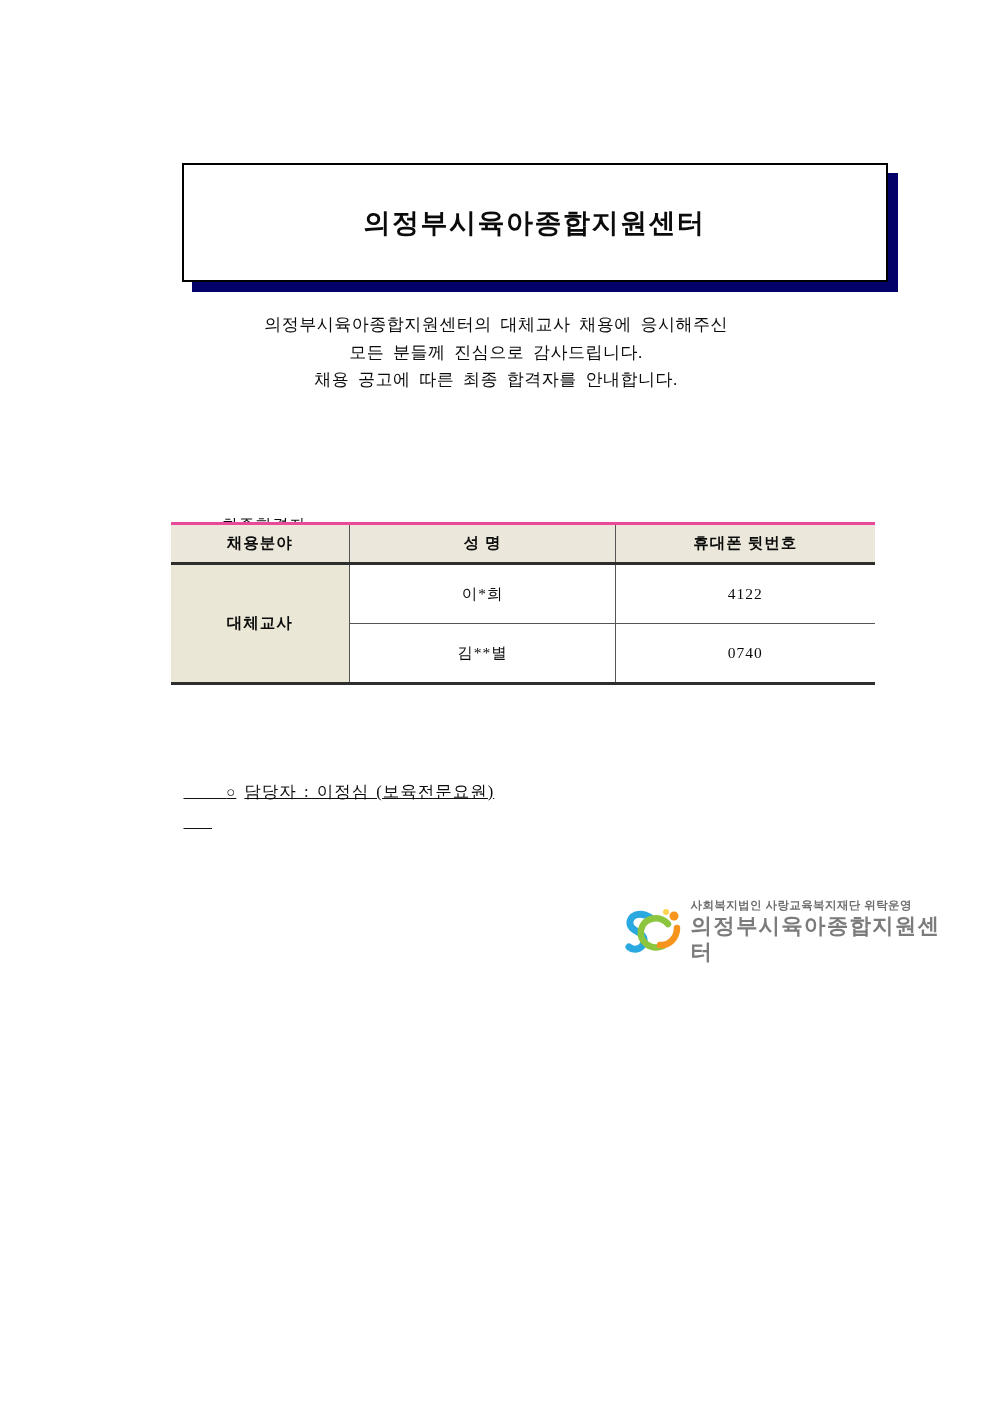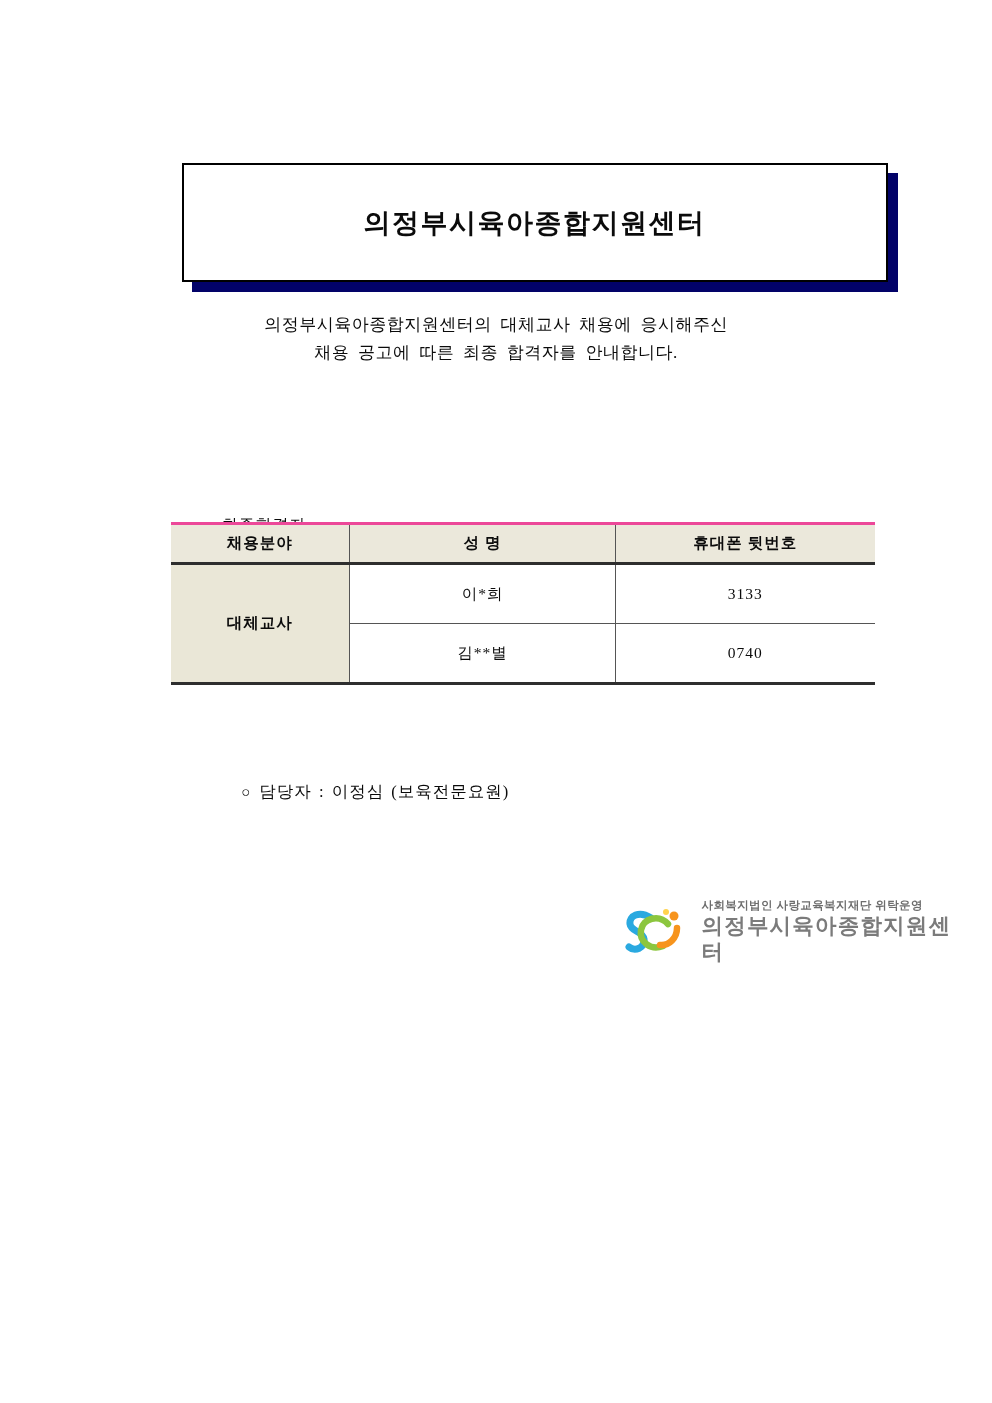--- a/index.html
+++ b/index.html
@@ -103,41 +103,41 @@
   .col-divider { border-left: 1.5px solid #555555; }
   .row-divider { border-bottom: 1.5px solid #555555; }
   .category-cell {
     background: #eae7d7 !important;
     font-weight: bold;
   }
 
   
   .contact {
     position: absolute;
-    left: 160px;
+    left: 145px;
     top: 748px;
+    text-decoration: underline;
   }
   .contact-line {
     font-size: 16.5px;
     line-height: 29px;
     letter-spacing: 1px;
     word-spacing: 2px;
     color: #0b0b0b;
     white-space: pre-wrap;
   }
   .contact-line .bullet { font-size: 15px; }
 
   
   .footer-logo {
     position: absolute;
     left: 586px;
     top: 898px;
     display: flex;
     align-items: center;
-    gap: 11px;
   }
   .logo-mark { width: 62px; height: 56px; flex: 0 0 auto; }
   .logo-text {
     margin-left: 4px;
     font-family: "Liberation Sans", "DejaVu Sans", sans-serif;
   }
   .logo-tagline {
     font-size: 11.5px;
     font-weight: bold;
     color: #6d6d6d;
@@ -156,20 +156,21 @@
 <body>
 
 <div class="page">
 
   <div class="title-box">
     <div class="title-line">의정부시육아종합지원센터</div>
   </div>
 
   <div class="intro">
     <div class="intro-line">의정부시육아종합지원센터의 대체교사 채용에 응시해주신</div>
+    <div class="intro-line">모든 분들께 진심으로 감사드립니다.</div>
     <div class="intro-line">채용 공고에 따른 최종 합격자를 안내합니다.</div>
   </div>
 
   <div class="section-heading">
     <span class="bullet">○</span><span>최종합격자</span>
   </div>
 
   <table class="results-table">
     <colgroup>
       <col style="width:179px">
@@ -180,21 +181,21 @@
       <tr>
         <th>채용분야</th>
         <th class="col-divider">성 명</th>
         <th class="col-divider">휴대폰 뒷번호</th>
       </tr>
     </thead>
     <tbody>
       <tr>
         <td class="category-cell" rowspan="2">대체교사</td>
         <td class="col-divider row-divider">이*희</td>
-        <td class="col-divider row-divider">3133</td>
+        <td class="col-divider row-divider">4122</td>
       </tr>
       <tr>
         <td class="col-divider">김**별</td>
         <td class="col-divider">0740</td>
       </tr>
     </tbody>
   </table>
 
   <div class="contact">
     <div class="contact-line">

